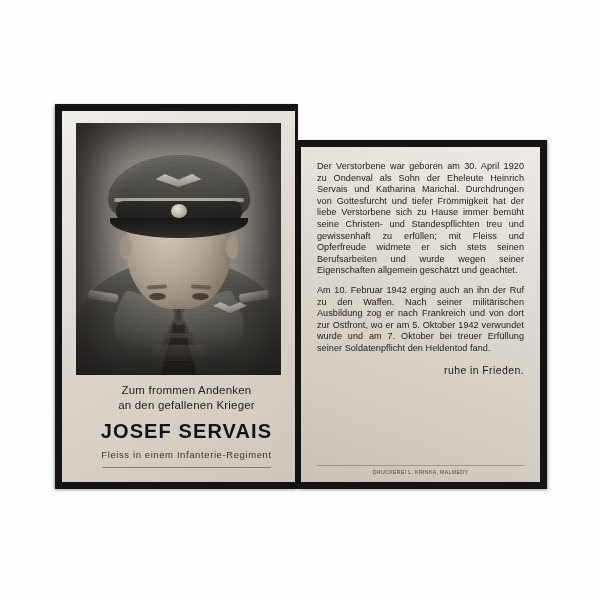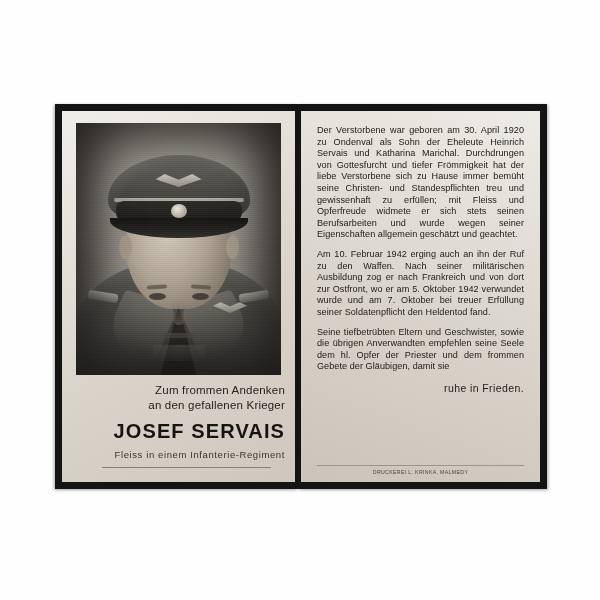--- a/index.html
+++ b/index.html
@@ -39,20 +39,21 @@
     width: 243px;
     border: 7px solid #141414;
     border-right: 3px solid #141414;
     box-shadow: -1px 1px 3px rgba(0,0,0,0.35);
   }
   .leaf.right {
     width: 249px;
     border: 7px solid #141414;
     border-left: 3px solid #141414;
     box-shadow: 1px 1px 3px rgba(0,0,0,0.35);
+    margin-top: 36px;
   }
 
   .page {
     position: absolute;
     inset: 0;
     background: #ded9d0;
     background-image:
       linear-gradient(150deg, rgba(255,255,255,0.55), rgba(210,203,192,0.3) 55%, rgba(185,178,166,0.45));
   }
 
@@ -282,21 +283,21 @@
     background: linear-gradient(180deg, #e3ddd1, #9a958b);
     clip-path: polygon(0% 45%, 20% 8%, 50% 48%, 80% 8%, 100% 45%, 50% 100%);
     opacity: .9;
   }
 
   .text-block {
     position: absolute;
     left: 26px;
     right: 10px;
     top: 272px;
-    text-align: right;
+    text-align: center;
     color: #1d1b18;
   }
   .line-small {
     font-size: 11.5px;
     letter-spacing: .2px;
     line-height: 15px;
     font-family: "Liberation Sans", sans-serif;
     color: #26241f;
   }
   .name {
@@ -407,21 +408,20 @@
         </div>
 
       </div>
     </div>
 
     <div class="leaf right">
       <div class="page">
         <div class="body-text">
           <p>Der Verstorbene war geboren am 30. April 1920 zu Ondenval als Sohn der Eheleute Heinrich Servais und Katharina Marichal. Durchdrungen von Gottesfurcht und tiefer Frömmigkeit hat der liebe Verstorbene sich zu Hause immer bemüht seine Christen- und Standespflichten treu und gewissenhaft zu erfüllen; mit Fleiss und Opferfreude widmete er sich stets seinen Berufsarbeiten und wurde wegen seiner Eigenschaften allgemein geschätzt und geachtet.</p>
           <p>Am 10. Februar 1942 erging auch an ihn der Ruf zu den Waffen. Nach seiner militärischen Ausbildung zog er nach Frankreich und von dort zur Ostfront, wo er am 5. Oktober 1942 verwundet wurde und am 7. Oktober bei treuer Erfüllung seiner Soldatenpflicht den Heldentod fand.</p>
-          <p>Seine tiefbetrübten Eltern und Geschwister, sowie die übrigen Anverwandten empfehlen seine Seele dem hl. Opfer der Priester und dem frommen Gebete der Gläubigen, damit sie</p>
           <div class="closing">ruhe in Frieden.</div>
         </div>
         <div class="imprint">DRUCKEREI L. KRINKA, MALMEDY</div>
       </div>
     </div>
 
   </div>
 </div>
 
 </body></html>

